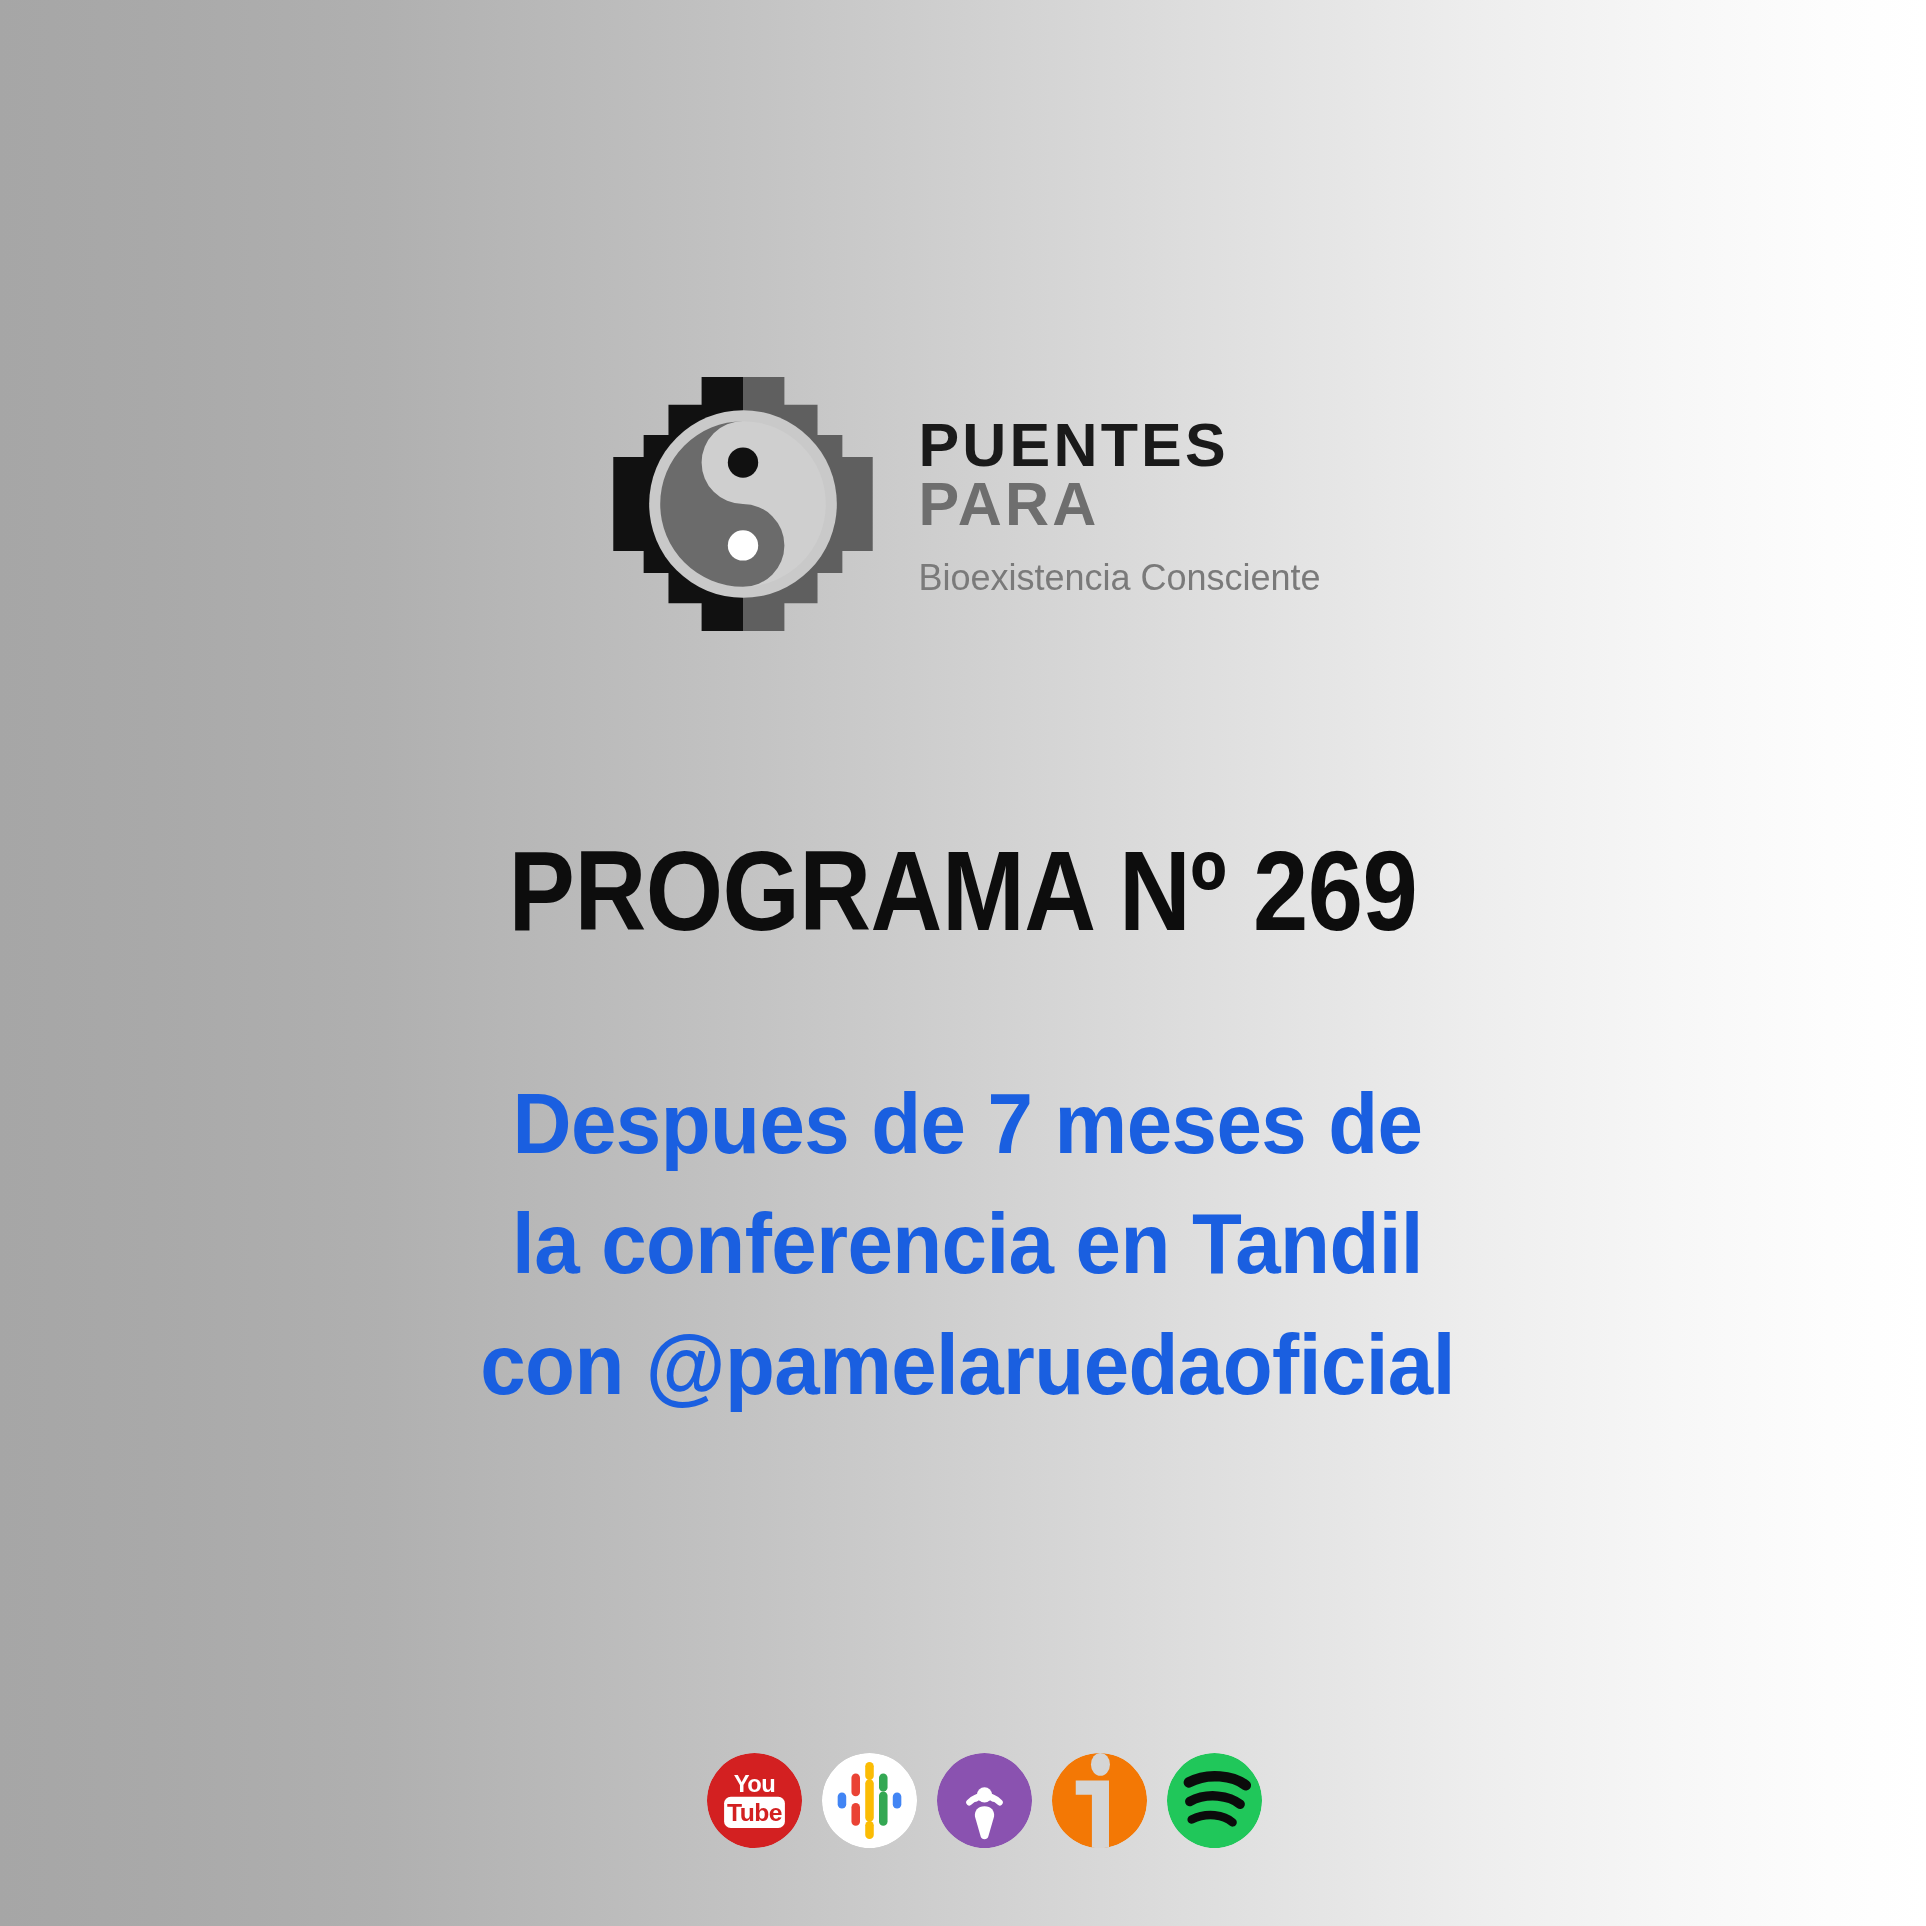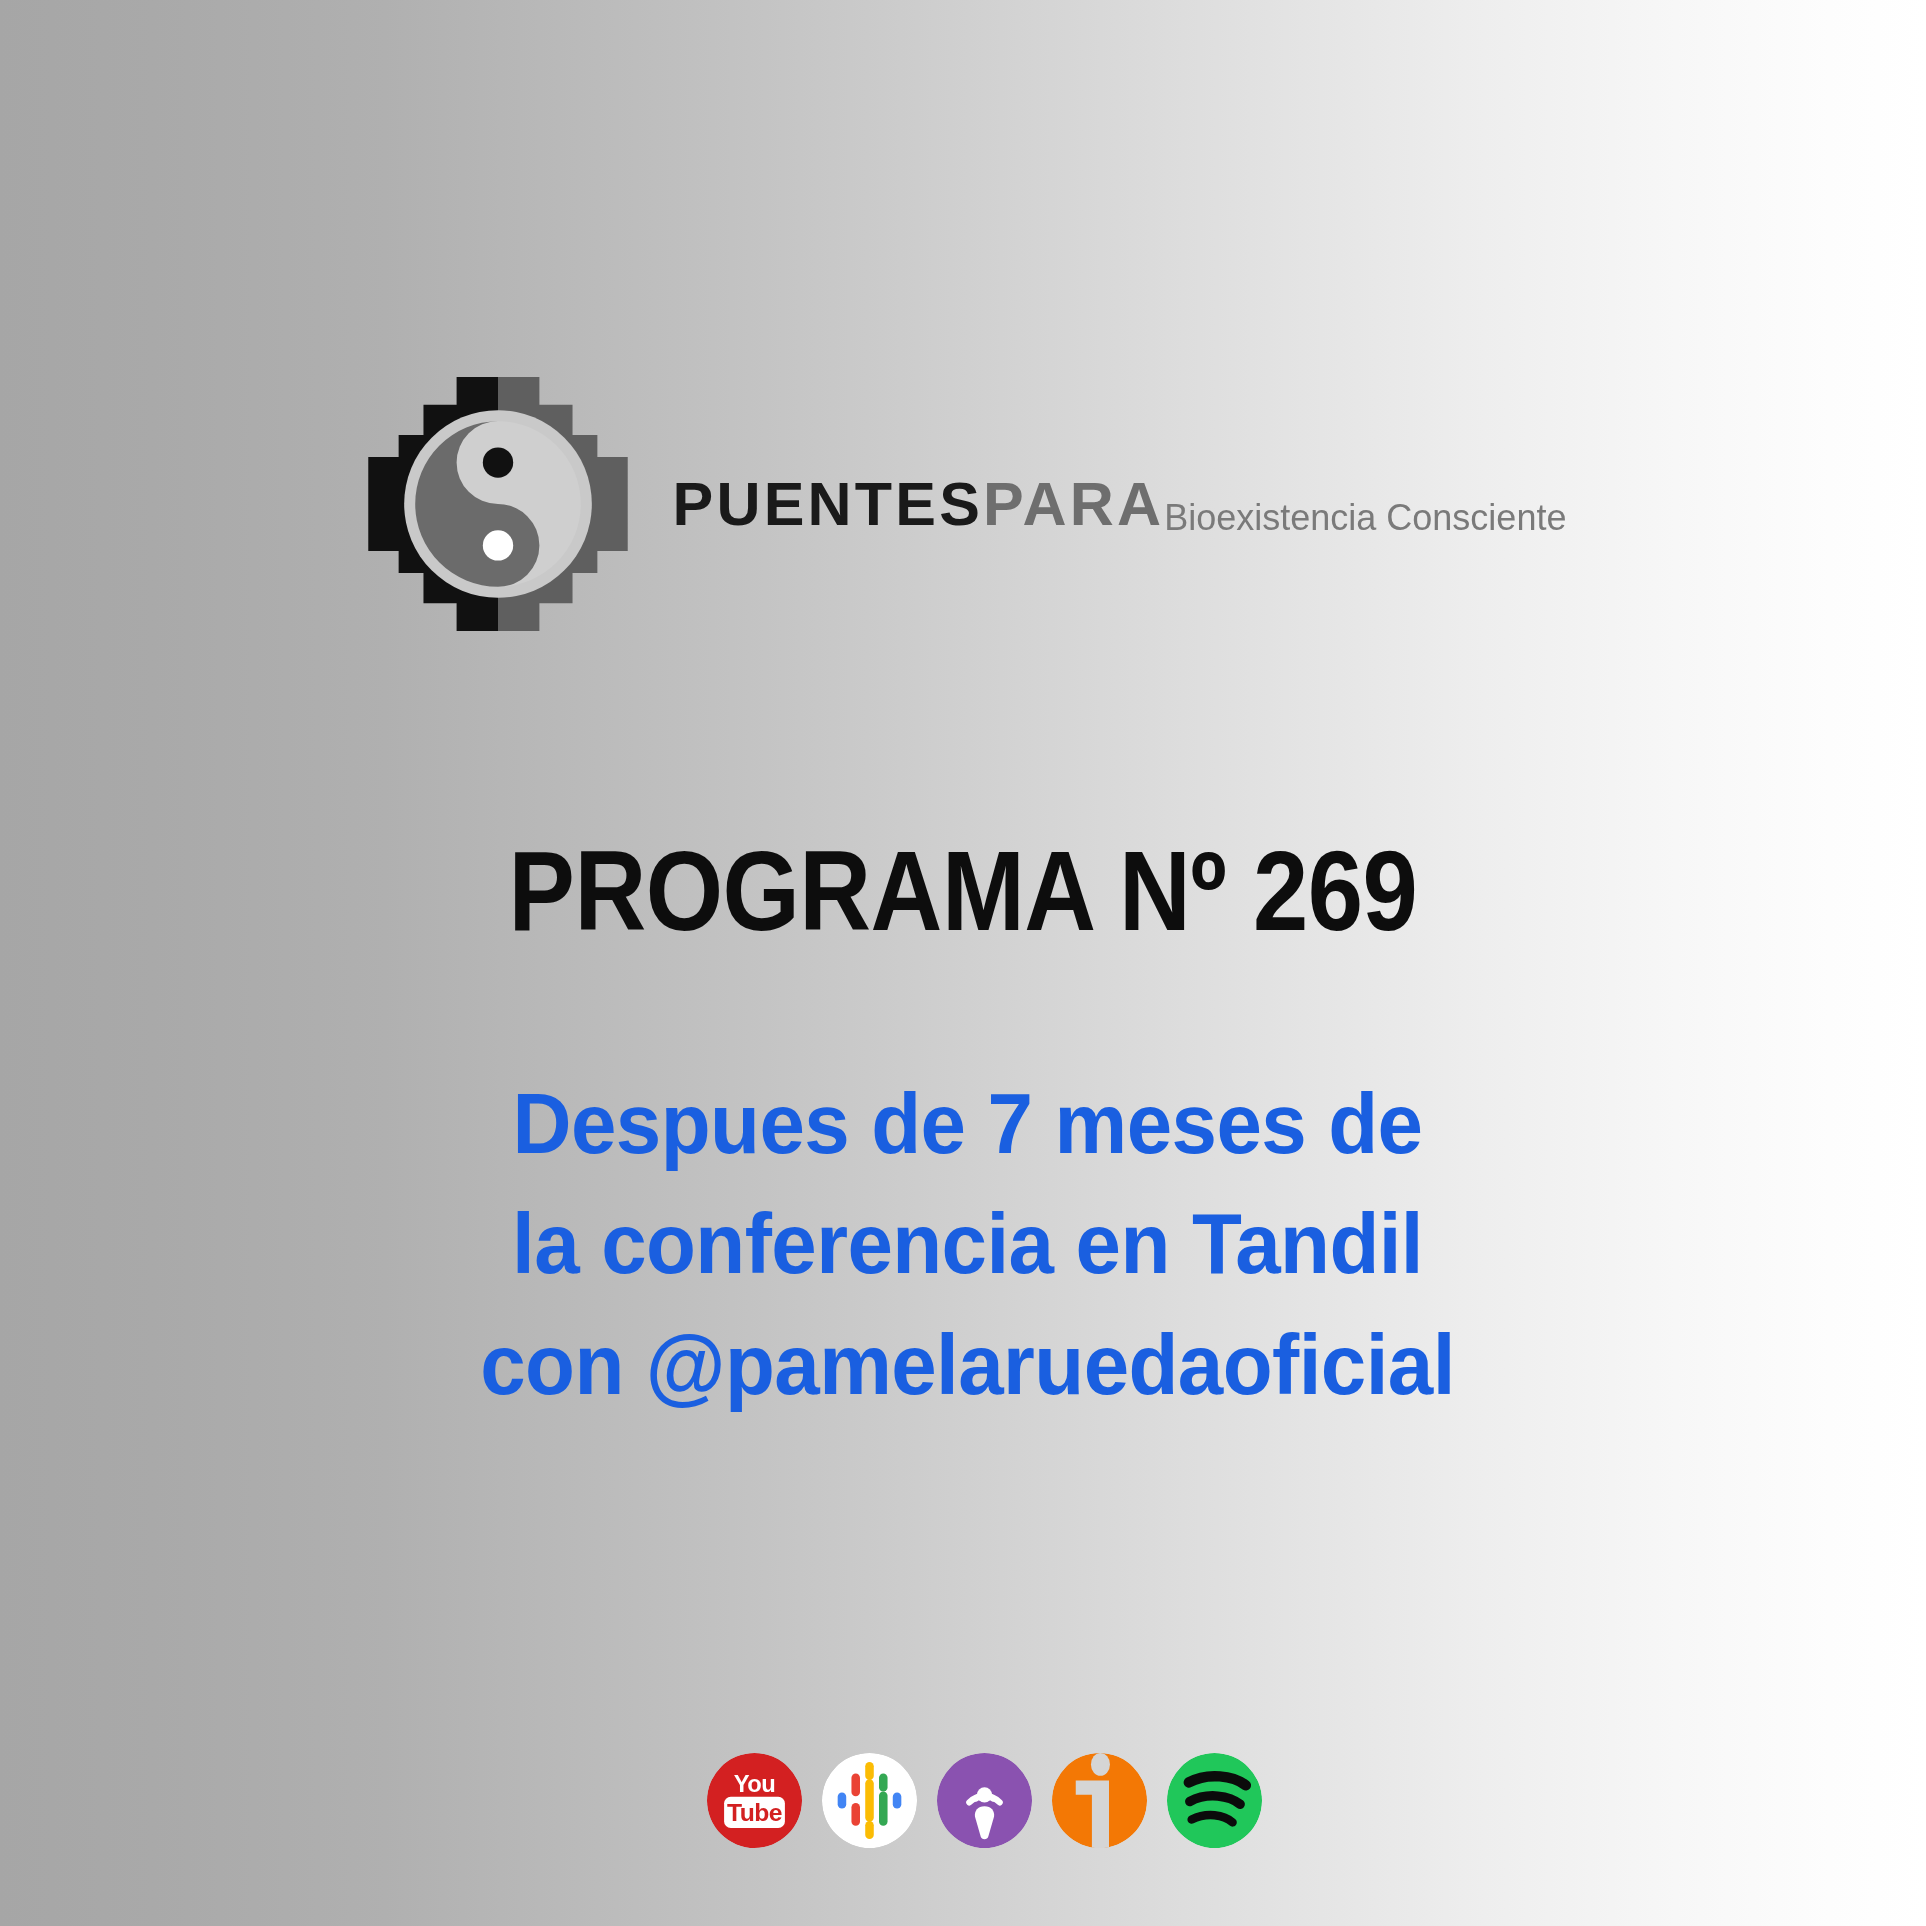--- a/index.html
+++ b/index.html
@@ -43,20 +43,21 @@
   .logo-mark {
     width: 276px;
     height: 276px;
     flex: 0 0 auto;
     position: relative;
   }
 
   .logo-words {
     flex: 0 0 auto;
     display: flex;
+    flex-direction: column;
     justify-content: center;
     padding-top: 3.9px;
   }
 
   .logo-line {
     font-weight: 700;
     letter-spacing: 3.2px;
     line-height: 0.98;
     font-size: 61px;
   }

